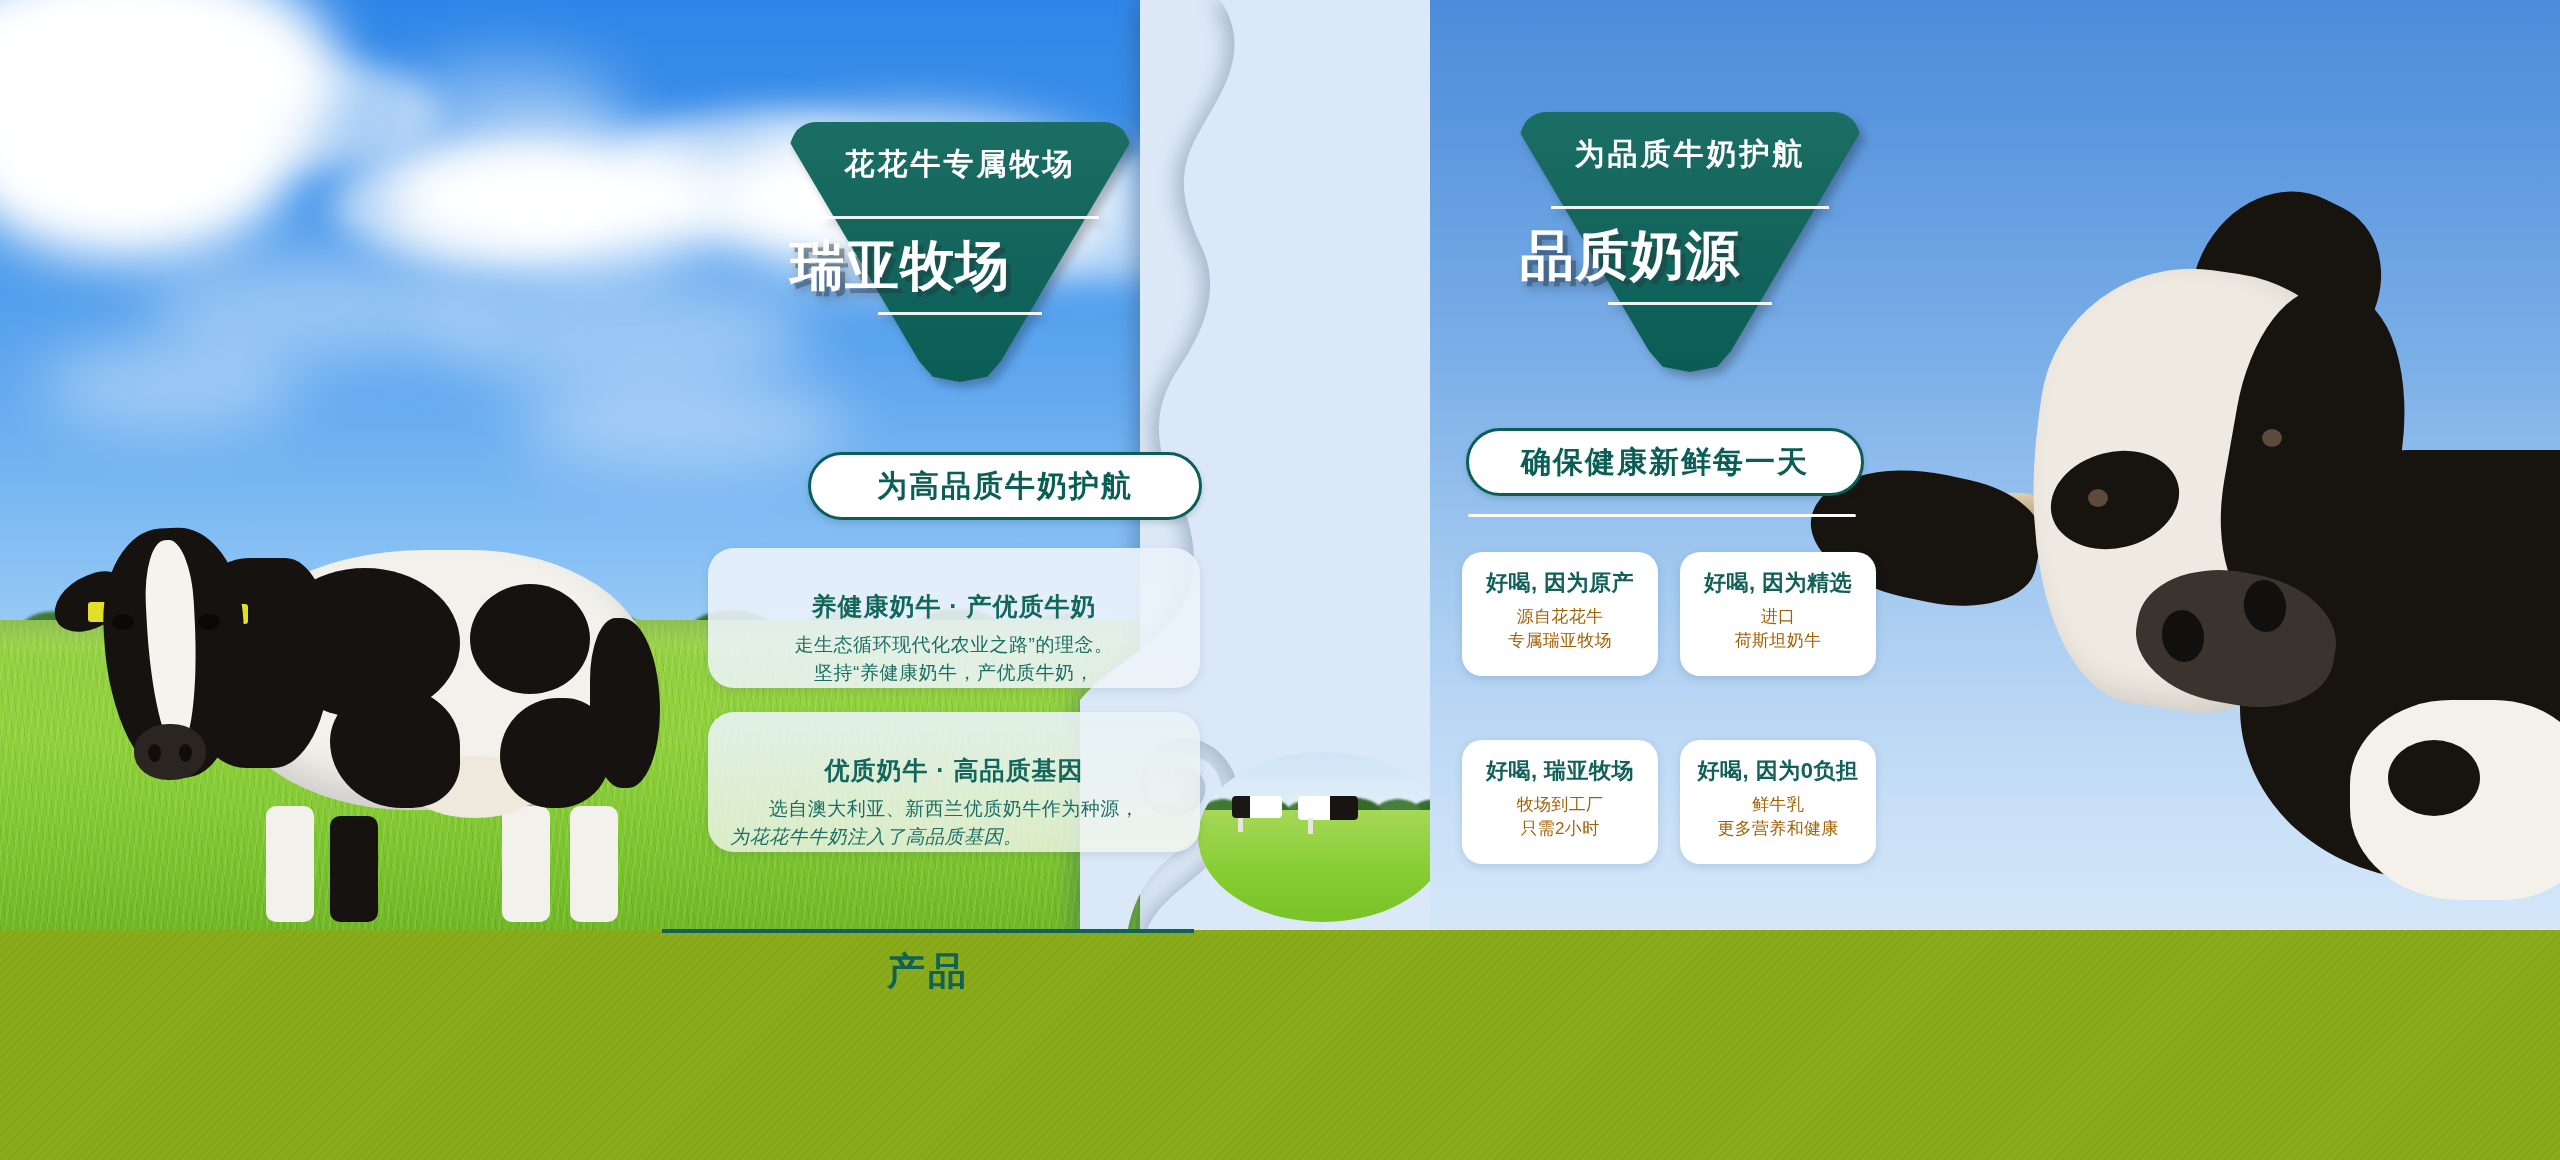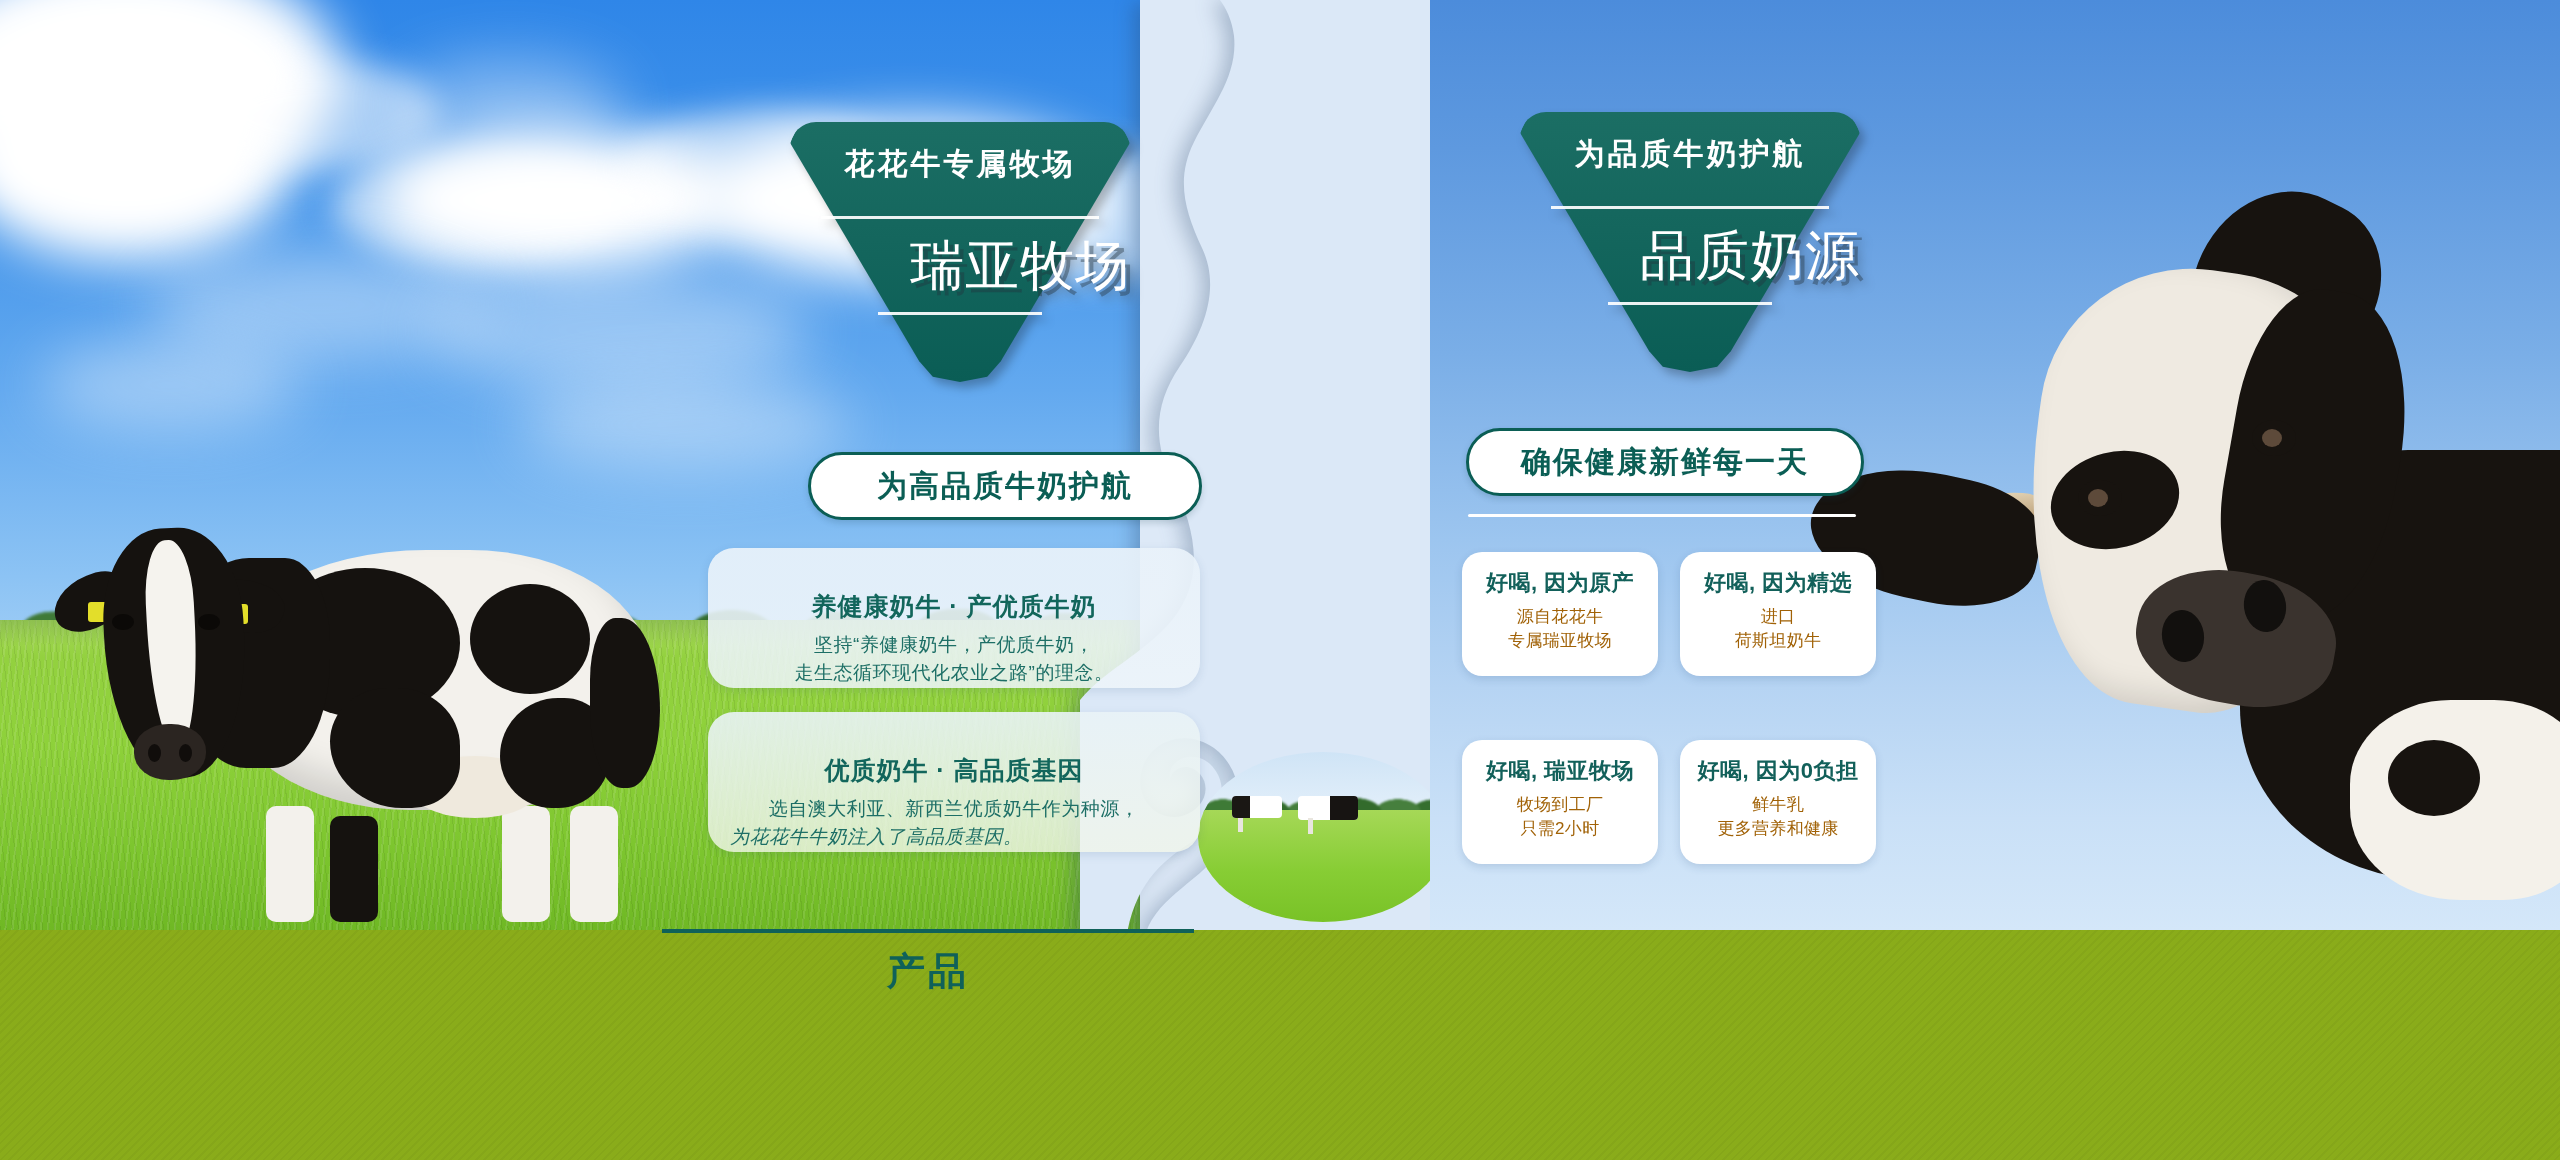--- a/index.html
+++ b/index.html
@@ -214,22 +214,22 @@
   .badge .hairline{
     position:absolute;height:3px;background:rgba(255,255,255,.92);
   }
   .badge .hairline.top{left:9%;right:9%;top:94px;}
   .badge .hairline.bot{left:26%;right:26%;top:190px;}
   .badge .small{
     position:absolute;left:0;right:0;top:22px;text-align:center;
     color:#fff;font-size:30px;letter-spacing:3px;font-weight:700;
   }
   .badge .big{
-    position:absolute;left:0;right:0;top:108px;text-align:right;
-    color:#fff;font-size:54px;font-weight:400;letter-spacing:1px;
+    position:absolute;left:0;right:0;top:108px;text-align:left;
+    color:#fff;font-size:54px;font-weight:700;letter-spacing:1px;
     text-shadow:5px 5px 0 rgba(35,50,60,.40);
   }
   #badge-left{left:790px;top:122px;}
   #badge-right{left:1520px;top:112px;}
 
   
   .pill{
     position:absolute;background:#fff;border:3px solid #0b5e55;border-radius:999px;
     color:#0b5e55;font-size:30px;font-weight:700;letter-spacing:2px;
     display:flex;align-items:center;justify-content:center;
@@ -459,22 +459,22 @@
     <div class="big">瑞亚牧场</div>
     <div class="hairline bot"></div>
   </div>
 
   <div class="pill" id="pill-left">
     <span>为高品质牛奶护航</span>
   </div>
 
   <div class="infocard" id="card-a">
     <div class="ic-title">养健康奶牛 · 产优质牛奶</div>
+    <div class="ic-line">走生态循环现代化农业之路”的理念。</div>
     <div class="ic-line">坚持“养健康奶牛，产优质牛奶，</div>
-    <div class="ic-line">走生态循环现代化农业之路”的理念。</div>
   </div>
 
   <div class="infocard" id="card-b">
     <div class="ic-title">优质奶牛 · 高品质基因</div>
     <div class="ic-line">选自澳大利亚、新西兰优质奶牛作为种源，</div>
     <div class="ic-line r">为花花牛牛奶注入了高品质基因。</div>
   </div>
 
   <div class="rule-teal"></div>
   <div class="clipped-text">产品</div>

